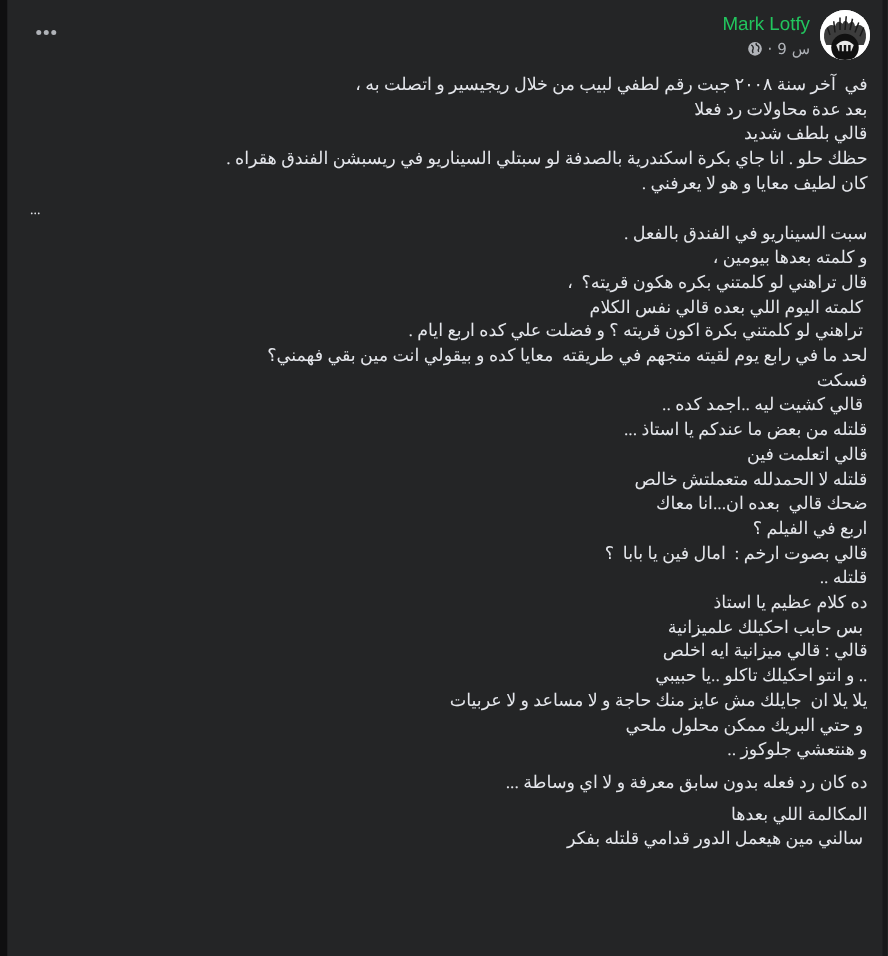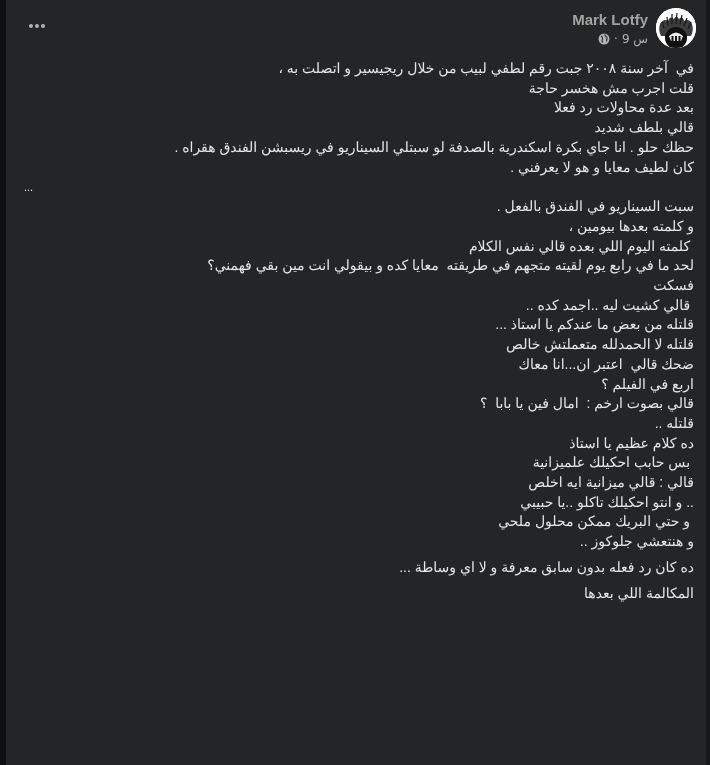--- a/index.html
+++ b/index.html
@@ -49,23 +49,23 @@
       margin-left: 8px;
       position: relative;
     }
     .author {
       display: flex;
       flex-direction: column;
       align-items: flex-end;
     }
     .author-name {
       font-family: "Liberation Sans", sans-serif;
-      font-weight: bold;
+      font-weight: normal;
       font-size: 15px;
-      color: #a3a3a3;
+      color: #22c55e;
       line-height: 19px;
     }
     .meta {
       display: flex;
       flex-direction: row-reverse;
       align-items: center;
       gap: 4px;
       font-size: 12px;
       color: #b0b3b8;
       line-height: 16px;
@@ -91,21 +91,21 @@
       border-radius: 50%;
     }
     .more-button { width: 16px; left: 23px; }
     .content {
       position: absolute;
       top: 59px;
       right: 12px;
       left: 10px;
       direction: rtl;
       text-align: right;
-      font-family: Liberation Sans, sans-serif;
+      font-family: Liberation Serif, serif;
       font-size: 14px;
       line-height: 19.7px;
       color: #e4e6eb;
     }
     .line { white-space: pre; }
     .ltr-line {
       direction: ltr;
       text-align: left;
       font-size: 11px;
       line-height: 20px;
@@ -153,51 +153,55 @@
           <circle cx="6" cy="6" r="5.5" fill="#b0b3b8"></circle>
           <path d="M3 3 Q5 4 4.5 6 Q3.5 7.5 4.5 9.5 M7 1.5 Q6.5 3 8 3.5 Q9.5 4 9 6 Q8 7 9 8.5" stroke="#242526" stroke-width="1.1" fill="none"></path>
         </svg>
       </div>
     </div>
   </div>
 
   <div class="content">
     <div>
       <div class="line">في  آخر سنة ٢٠٠٨ جبت رقم لطفي لبيب من خلال ريجيسير و اتصلت به ،</div>
-      <div class="line">قلت اجرب مش هخسر حاجة</div>
       <div class="line">بعد عدة محاولات رد فعلا</div>
       <div class="line">قالي بلطف شديد</div>
       <div class="line">حظك حلو . انا جاي بكرة اسكندرية بالصدفة لو سبتلي السيناريو في ريسبشن الفندق هقراه .</div>
       <div class="line">كان لطيف معايا و هو لا يعرفني .</div>
     </div>
     <div class="ltr-line">...</div>
     <div>
       <div class="line">سبت السيناريو في الفندق بالفعل .</div>
       <div class="line">و كلمته بعدها بيومين ،</div>
+      <div class="line">قال تراهني لو كلمتني بكره هكون قريته؟  ،</div>
       <div class="line"> كلمته اليوم اللي بعده قالي نفس الكلام</div>
+      <div class="line"> تراهني لو كلمتني بكرة اكون قريته ؟ و فضلت علي كده اربع ايام .</div>
       <div class="line">لحد ما في رابع يوم لقيته متجهم في طريقته  معايا كده و بيقولي انت مين بقي فهمني؟</div>
       <div class="line">فسكت</div>
       <div class="line"> قالي كشيت ليه ..اجمد كده ..</div>
       <div class="line">قلتله من بعض ما عندكم يا استاذ ...</div>
+      <div class="line">قالي اتعلمت فين</div>
       <div class="line">قلتله لا الحمدلله متعملتش خالص</div>
-      <div class="line">ضحك قالي  اعتبر ان...انا معاك</div>
+      <div class="line">ضحك قالي  بعده ان...انا معاك</div>
       <div class="line">اربع في الفيلم ؟</div>
       <div class="line">قالي بصوت ارخم :  امال فين يا بابا  ؟</div>
       <div class="line">قلتله ..</div>
       <div class="line">ده كلام عظيم يا استاذ</div>
       <div class="line"> بس حابب احكيلك علميزانية</div>
       <div class="line">قالي : قالي ميزانية ايه اخلص</div>
       <div class="line">.. و انتو احكيلك تاكلو ..يا حبيبي</div>
+      <div class="line">يلا يلا ان  جايلك مش عايز منك حاجة و لا مساعد و لا عربيات</div>
       <div class="line"> و حتي البريك ممكن محلول ملحي</div>
       <div class="line">و هنتعشي جلوكوز ..</div>
     </div>
     <div class="gap"></div>
     <div>
       <div class="line">ده كان رد فعله بدون سابق معرفة و لا اي وساطة ...</div>
     </div>
     <div class="gap"></div>
     <div>
       <div class="line">المكالمة اللي بعدها</div>
+      <div class="line"> سالني مين هيعمل الدور قدامي قلتله بفكر</div>
     </div>
   </div>
 </div>
 
 <div class="edge-right"></div>
 
 </body></html>

